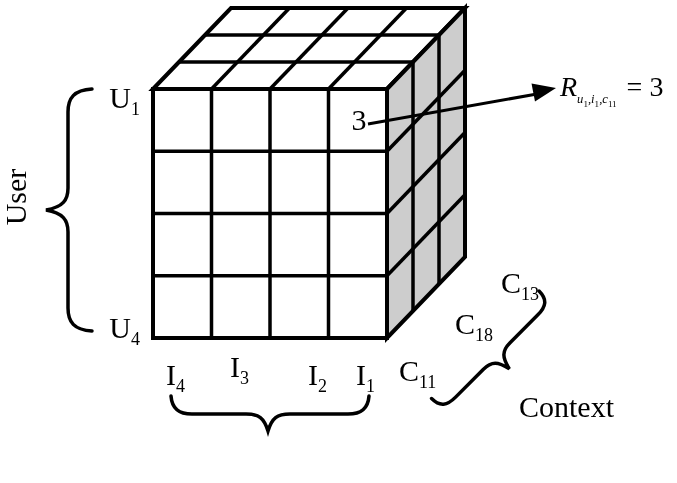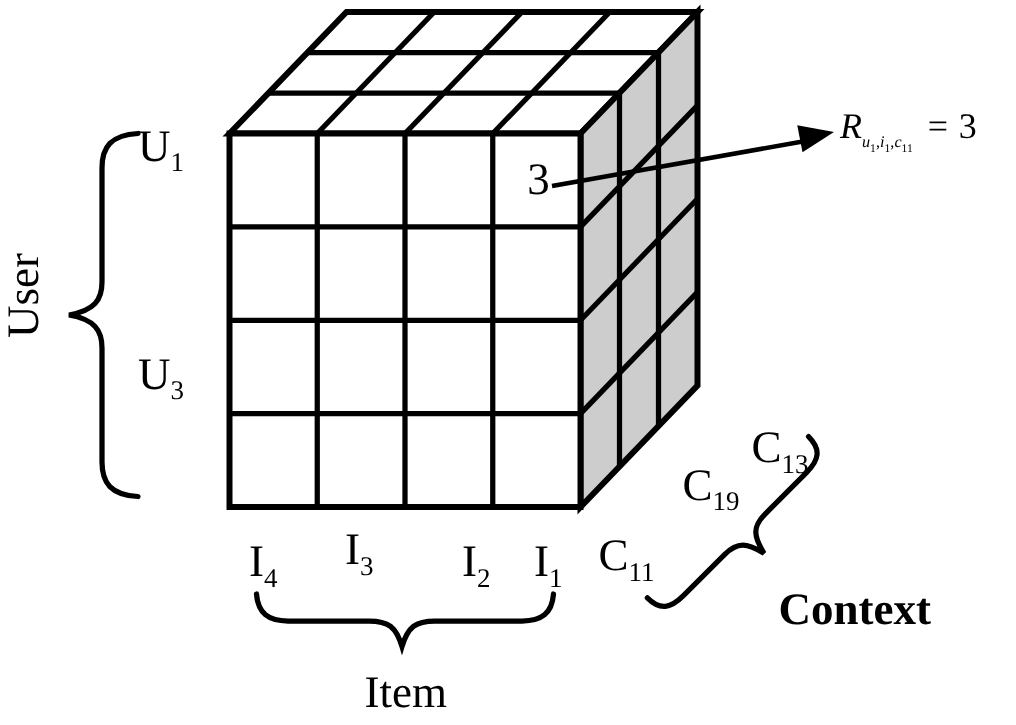--- a/index.html
+++ b/index.html
@@ -6,30 +6,30 @@
   .stage{
     position:relative;width:677px;height:483px;background:#ffffff;
     font-family:"Liberation Serif", serif;color:#000;overflow:hidden;
   }
   .stage svg{position:absolute;left:0;top:0;}
   .lbl{
     position:absolute;line-height:1;font-size:30px;white-space:nowrap;
     color:#000;
   }
   .lbl sub{font-size:0.60em;line-height:0;}
-  .lbl-u{left:92px;width:48px;text-align:left;}
+  .lbl-u{left:92px;width:48px;text-align:right;}
   .lbl-user{
     left:-27px;top:182px;width:86px;height:30px;text-align:center;
     transform:rotate(-90deg);transform-origin:center;
   }
   .lbl-item{left:228px;top:447px;width:85px;text-align:center;}
-  .lbl-context{left:519px;top:392px;font-weight:bold;}
+  .lbl-context{left:519px;top:392px;}
   .lbl-cell3{left:346px;top:105px;width:26px;text-align:center;}
   .formula{
-    position:absolute;left:560px;top:73px;font-size:24px;line-height:1;white-space:nowrap;
+    position:absolute;left:560px;top:73px;font-size:28px;line-height:1;white-space:nowrap;
   }
   .formula .it{font-style:italic;}
   .formula sub.cluster{font-size:0.45em;line-height:0;}
   .formula sub.cluster sub{font-size:0.72em;line-height:0;}
   .f-eq{margin-left:10px;}
   .f-val{margin-left:7px;}
 </style>
 </head>
 <body>
 
@@ -80,33 +80,32 @@
                C3,8 7,3 19,3 L58,3 C70,3 76,-1 76,-13" fill="none" stroke="#000" stroke-width="3.5" stroke-linecap="round"></path>
     </g>
 
     <g>
       <path d="M368,124 L537,94" fill="none" stroke="#000" stroke-width="3"></path>
       <polygon points="556,88 535,101.5 531.5,83.5" fill="#000"></polygon>
     </g>
   </svg>
 
   <div class="lbl lbl-u" style="top:83px"><span>U</span><sub>1</sub></div>
-  <div class="lbl lbl-u" style="top:235px"><span>U</span><sub>3</sub></div>
+  <div class="lbl lbl-u" style="top:313px"><span>U</span><sub>4</sub></div>
 
   <div class="lbl" style="left:166px;top:360px"><span>I</span><sub>4</sub></div>
   <div class="lbl" style="left:230px;top:352px"><span>I</span><sub>3</sub></div>
   <div class="lbl" style="left:308px;top:360px"><span>I</span><sub>2</sub></div>
   <div class="lbl" style="left:356px;top:360px"><span>I</span><sub>1</sub></div>
 
   <div class="lbl" style="left:399px;top:356px"><span>C</span><sub>11</sub></div>
-  <div class="lbl" style="left:455px;top:309px"><span>C</span><sub>19</sub></div>
-  <div class="lbl" style="left:501px;top:284px"><span>C</span><sub>13</sub></div>
+  <div class="lbl" style="left:455px;top:309px"><span>C</span><sub>18</sub></div>
+  <div class="lbl" style="left:501px;top:268px"><span>C</span><sub>13</sub></div>
 
   <div class="lbl lbl-user">User</div>
-  <div class="lbl lbl-item">Item</div>
   <div class="lbl lbl-context">Context</div>
 
   <div class="lbl lbl-cell3">3</div>
 
   <div class="formula">
     <span class="it">R</span><sub class="cluster"><span class="it">u</span><sub>1</sub><span>,</span><span class="it">i</span><sub>1</sub><span>,</span><span class="it">c</span><sub>11</sub></sub><span class="f-eq">=</span><span class="f-val">3</span>
   </div>
 
 </div>
 

